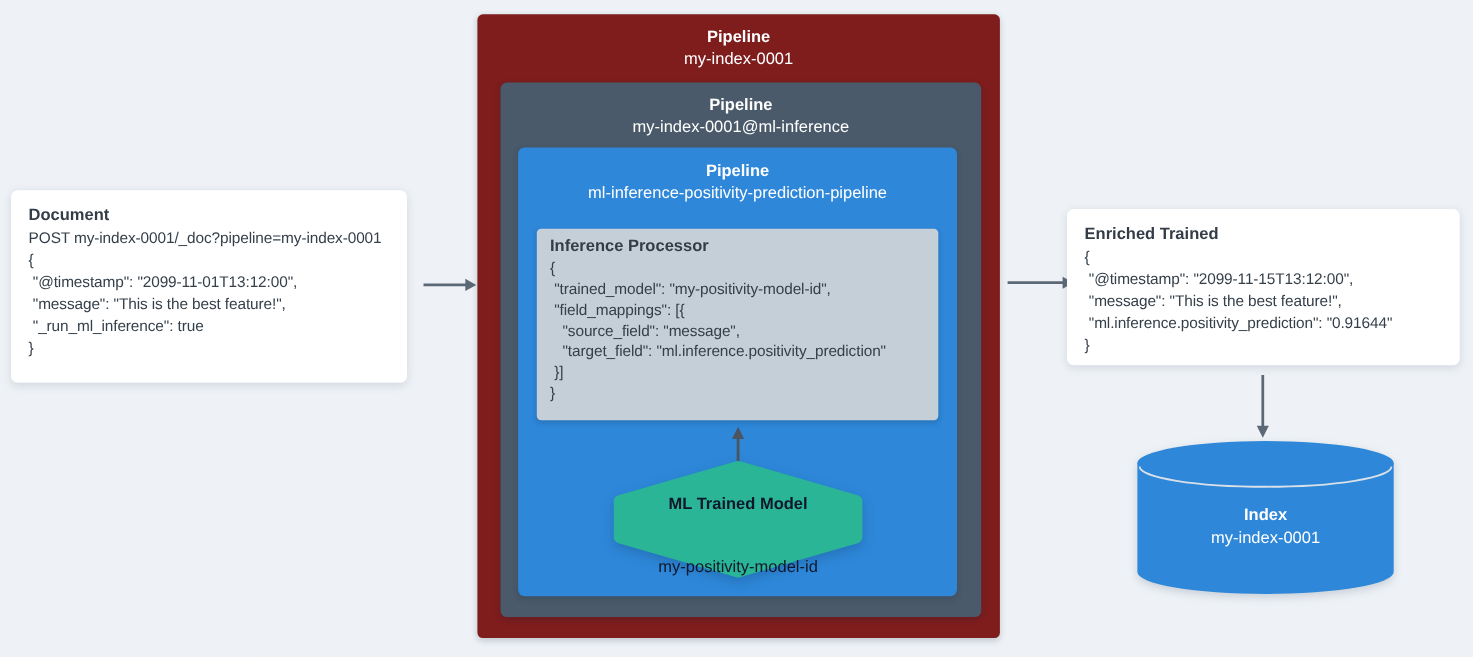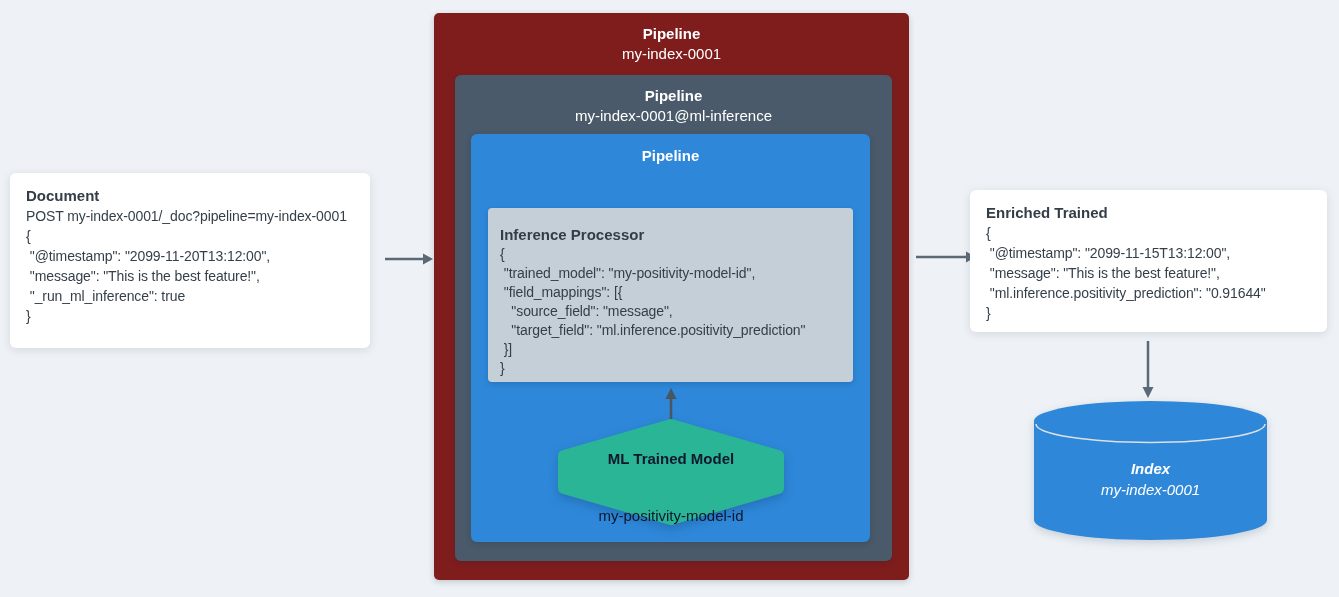--- a/index.html
+++ b/index.html
@@ -59,21 +59,21 @@
   .ph-ml    { padding-top: 12px; }
 
   
   .processor {
     position: absolute;
     left: 17px; top: 74px;
     width: 365px; height: 174px;
     box-sizing: border-box;
     background: #c5cfd8;
     border-radius: 4px;
-    padding: 16px 12px;
+    padding: 5px 12px;
     box-shadow: 0 2px 5px rgba(20,35,55,0.18);
   }
   .processor .card-title { line-height: 21px; }
   .processor .code { line-height: 19px; }
 
   
   .hex-label {
     left: 552px; top: 448px;
     width: 238px;
     text-align: center;
@@ -81,37 +81,36 @@
   }
   .hex-label .t { font-size: 15px; font-weight: 700; line-height: 21px; }
   .hex-label .n { font-size: 15px; line-height: 21px; margin-top: 36px; }
 
   
   .cyl-label {
     left: 1033px; top: 458px;
     width: 235px;
     text-align: center;
     color: #ffffff;
-    font-style: italic;
   }
   .cyl-label .t { font-size: 15px; font-weight: 700; line-height: 21px; }
   .cyl-label .n { font-size: 15px; line-height: 21px; }
 
   svg { display: block; }
 </style>
 </head>
 <body>
 
 <div class="stage">
 
   <div class="card abs" style="left:10px; top:173px; width:360px; height:175px;">
     <div class="card-title">Document</div>
     <pre class="code">POST my-index-0001/_doc?pipeline=my-index-0001
 {
- "@timestamp": "2099-11-20T13:12:00",
+ "@timestamp": "2099-11-01T13:12:00",
  "message": "This is the best feature!",
  "_run_ml_inference": true
 }</pre>
   </div>
 
   <svg class="abs" style="left:383px; top:250px;" width="52" height="18">
     <line x1="2" y1="9" x2="41" y2="9" stroke="#5b6875" stroke-width="2.5"></line>
     <polygon points="40,3.5 50,9 40,14.5" fill="#5b6875"></polygon>
   </svg>
 
@@ -123,20 +122,21 @@
 
     <div class="pipe pipe-inner">
       <div class="pipe-header ph-inner">
         <div class="t">Pipeline</div>
         <div class="n">my-index-0001@ml-inference</div>
       </div>
 
       <div class="pipe pipe-ml">
         <div class="pipe-header ph-ml">
           <div class="t">Pipeline</div>
+          <div class="n">ml-inference-positivity-prediction-pipeline</div>
         </div>
 
         <div class="processor">
           <div class="card-title">Inference Processor</div>
           <pre class="code">{
  "trained_model": "my-positivity-model-id",
  "field_mappings": [{
    "source_field": "message",
    "target_field": "ml.inference.positivity_prediction"
  }]

